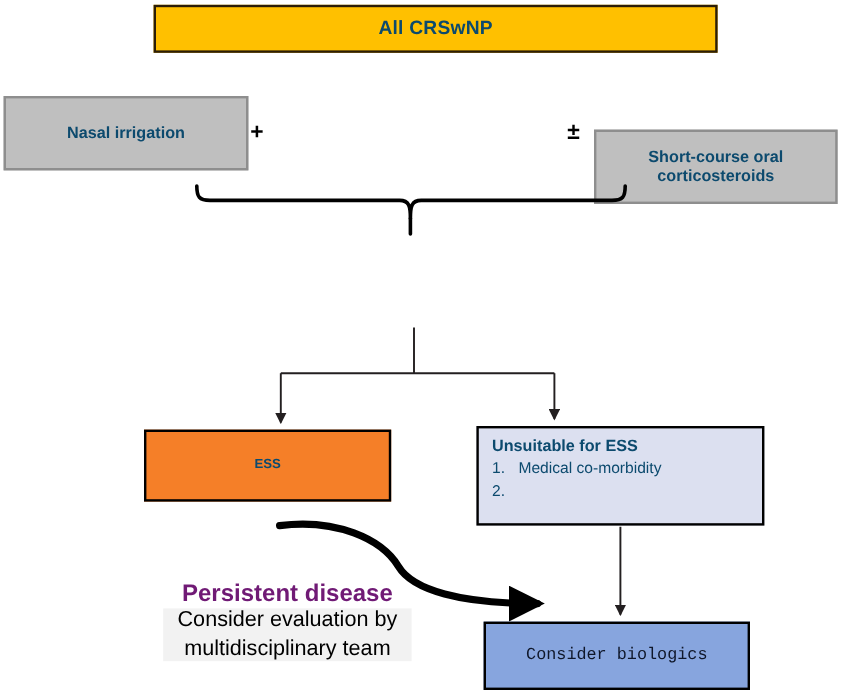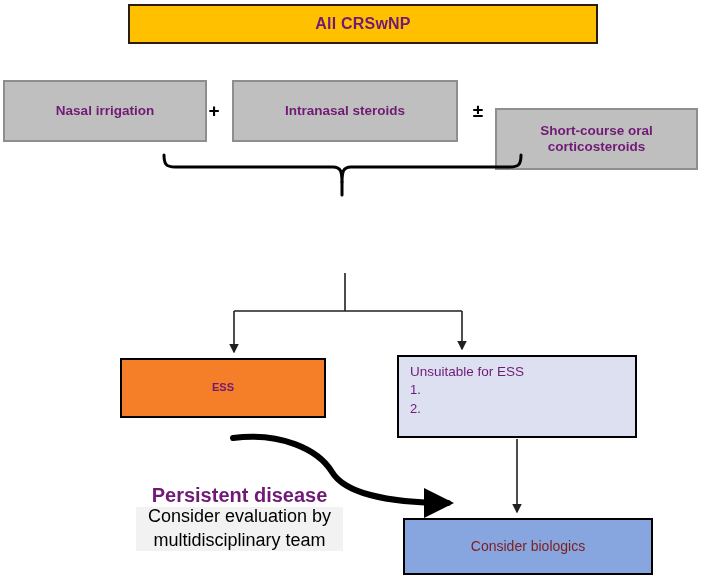--- a/index.html
+++ b/index.html
@@ -18,21 +18,21 @@
     background: #ffffff;
     overflow: hidden;
   }
   .node {
     position: absolute;
     box-sizing: border-box;
     display: flex;
     align-items: center;
     justify-content: center;
     text-align: center;
-    color: #701a75;
+    color: #0c4a6e;
     line-height: 1.22;
   }
 
   
   #box-all-crswnp {
     left: 128px; top: 4px; width: 470px; height: 40px;
     background: #FFC000;
     border: 2px solid #2b1d08;
     font-size: 16px;
     font-weight: bold;
@@ -102,21 +102,21 @@
   #box-unsuitable {
     left: 397px; top: 355px; width: 240px; height: 83px;
     background: #DCE0F0;
     border: 2.5px solid #000000;
     display: block;
     padding: 7px 0 0 11px;
     text-align: left;
     font-size: 13px;
   }
   #box-unsuitable .heading {
-    font-weight: normal;
+    font-weight: bold;
     font-size: 13.5px;
     display: block;
     margin-bottom: 1px;
   }
   #box-unsuitable ol {
     margin: 0;
     padding: 0;
     list-style: none;
   }
   #box-unsuitable li {
@@ -146,48 +146,46 @@
     align-items: center;
     justify-content: center;
     text-align: center;
     font-size: 18px;
     color: #000;
     line-height: 1.32;
   }
 
   
   #box-consider-biologics {
-    left: 403px; top: 518px; width: 250px; height: 57px;
+    left: 403px; top: 518px; width: 222px; height: 57px;
     background: #87A5DE;
     border: 2.5px solid #000000;
     font-size: 14px;
     font-weight: normal;
-    color: #7f1d1d;
+    color: #0f172a;
+    font-family: Liberation Mono, monospace;
   }
 </style>
 </head>
 <body>
 
 <div id="canvas">
 
   <div class="node" id="box-all-crswnp">
     <span>All CRSwNP</span>
   </div>
 
   <div class="node gray-box" id="box-nasal-irrigation">
     <span>Nasal irrigation</span>
   </div>
 
   <div class="operator" id="operator-plus">
     <span>+</span>
   </div>
 
-  <div class="node gray-box" id="box-intranasal-steroids">
-    <span>Intranasal steroids</span>
-  </div>
 
   <div class="operator" id="operator-plusminus">
     <span>±</span>
   </div>
 
   <div class="node gray-box" id="box-oral-corticosteroids">
     <span>Short-course oral corticosteroids</span>
   </div>
 
   <svg id="brace-group" viewBox="0 0 375 48">
@@ -229,20 +227,21 @@
 
   <div class="node" id="box-ess">
     <span>ESS</span>
   </div>
 
   <div class="node" id="box-unsuitable">
     <span class="heading">Unsuitable for ESS</span>
     <ol>
       <li>
         <span class="num">1.</span>
+        <span>Medical co-morbidity</span>
       </li>
       <li>
         <span class="num">2.</span>
       </li>
     </ol>
   </div>
 
   <div id="label-persistent-disease">
     <span>Persistent disease</span>
   </div>

